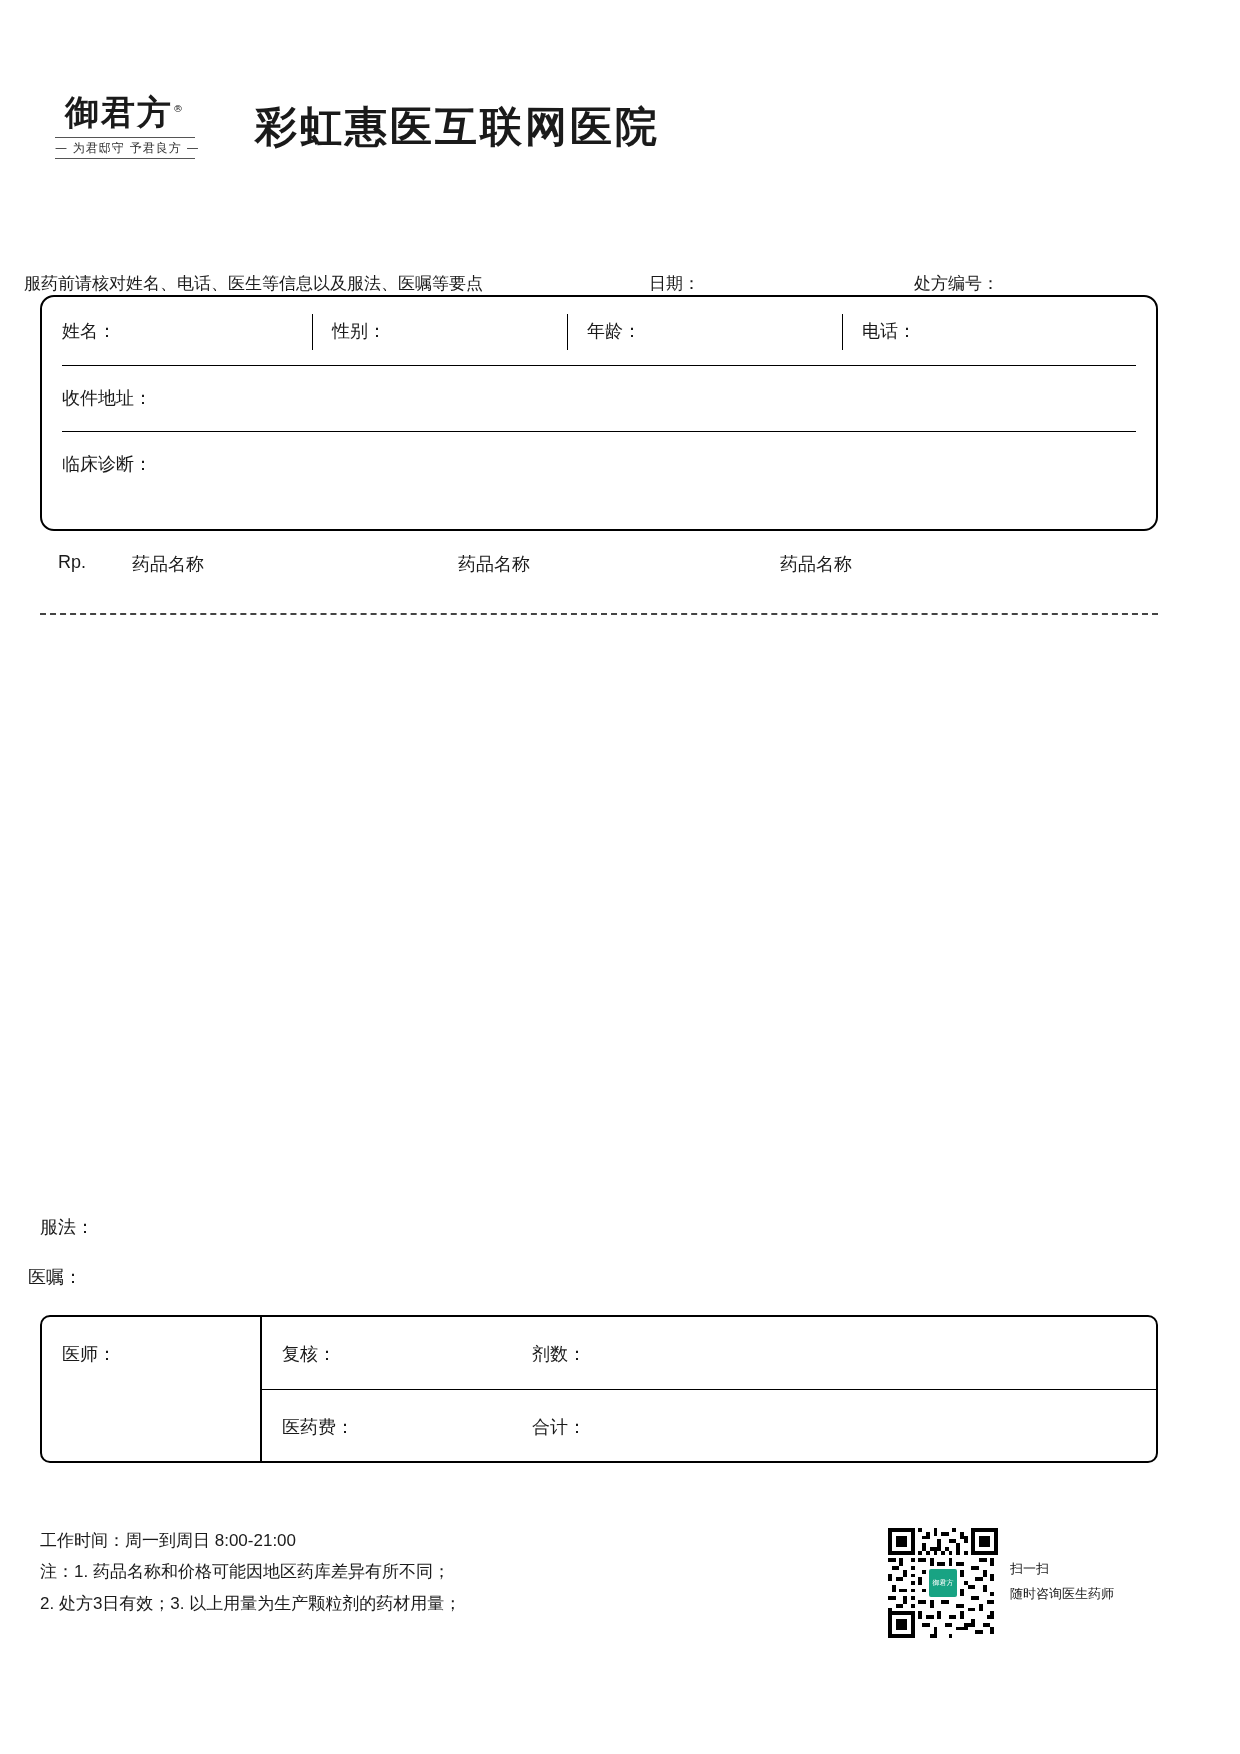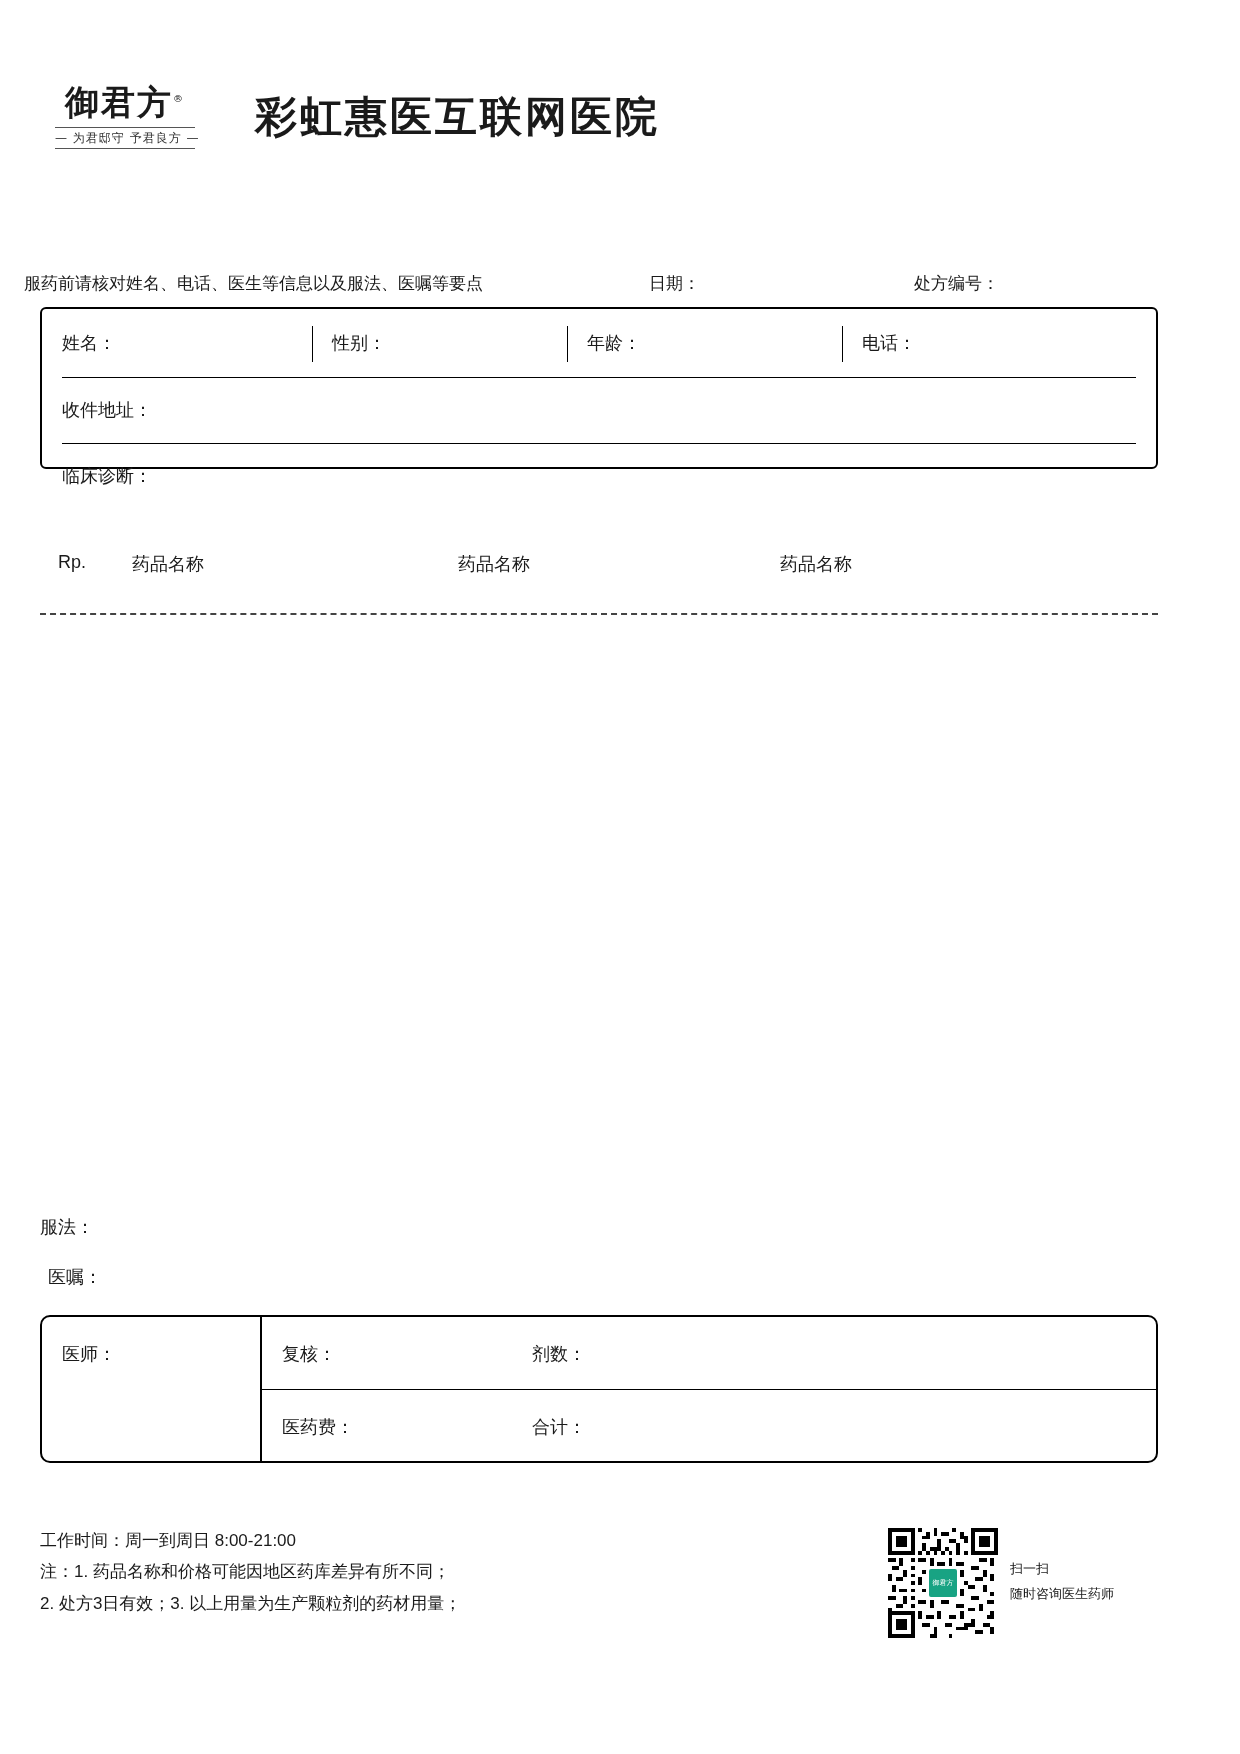--- a/index.html
+++ b/index.html
@@ -20,21 +20,21 @@
     position: absolute;
     left: 0; top: 0;
     width: 1240px;
     height: 1754px;
   }
 
   
   .header {
     position: absolute;
     left: 55px;
-    top: 85px;
+    top: 95px;
     display: flex;
     align-items: center;
   }
   .logo-block {
     width: 140px;
     text-align: center;
     font-family: "DejaVu Serif", "Liberation Serif", serif;
   }
   .logo-main {
     font-size: 34px;
@@ -78,25 +78,25 @@
     align-items: baseline;
   }
   .notice-text { white-space: nowrap; }
   .notice-date { position: absolute; left: 625px; font-family: Liberation Serif, serif; }
   .notice-no { position: absolute; left: 890px; }
 
   
   .patient-box {
     position: absolute;
     left: 40px;
-    top: 307px;
+    top: 295px;
     width: 1118px;
-    height: 162px;
+    height: 236px;
     border: 2px solid #000;
-    border-radius: 6px;
+    border-radius: 14px;
     box-sizing: border-box;
   }
   .pb-row1 {
     position: absolute;
     left: 0; top: 0;
     width: 100%;
     height: 68px;
     display: flex;
     align-items: center;
   }
@@ -157,21 +157,21 @@
 
   
   .fufa {
     position: absolute;
     left: 40px;
     top: 1215px;
     font-size: 18px;
   }
   .yizhu {
     position: absolute;
-    left: 48px;
+    left: 28px;
     top: 1265px;
     font-size: 18px;
   }
 
   
   .bottom-box {
     position: absolute;
     left: 40px;
     top: 1315px;
     width: 1118px;

